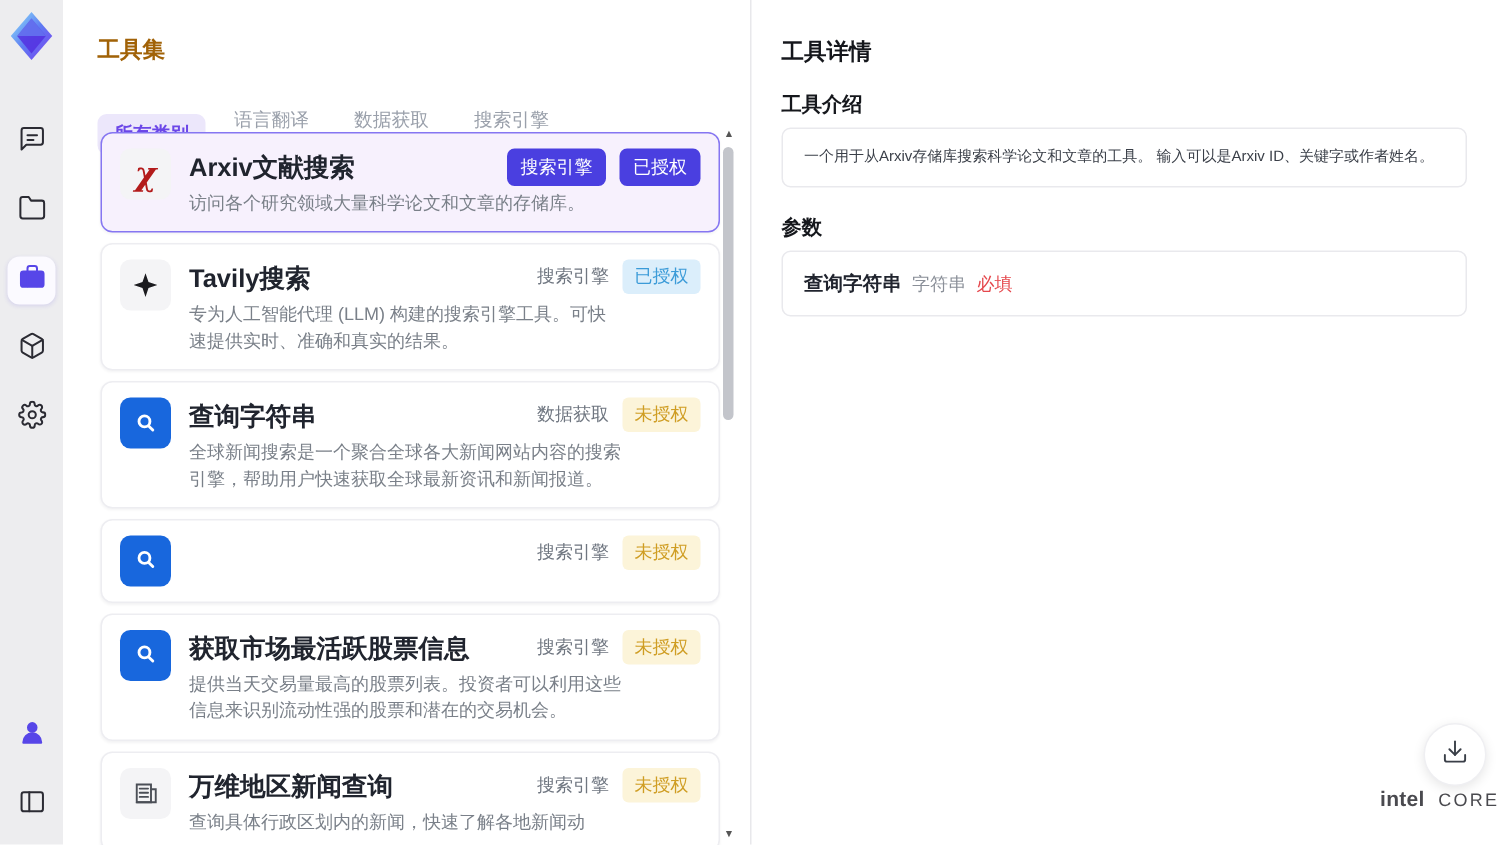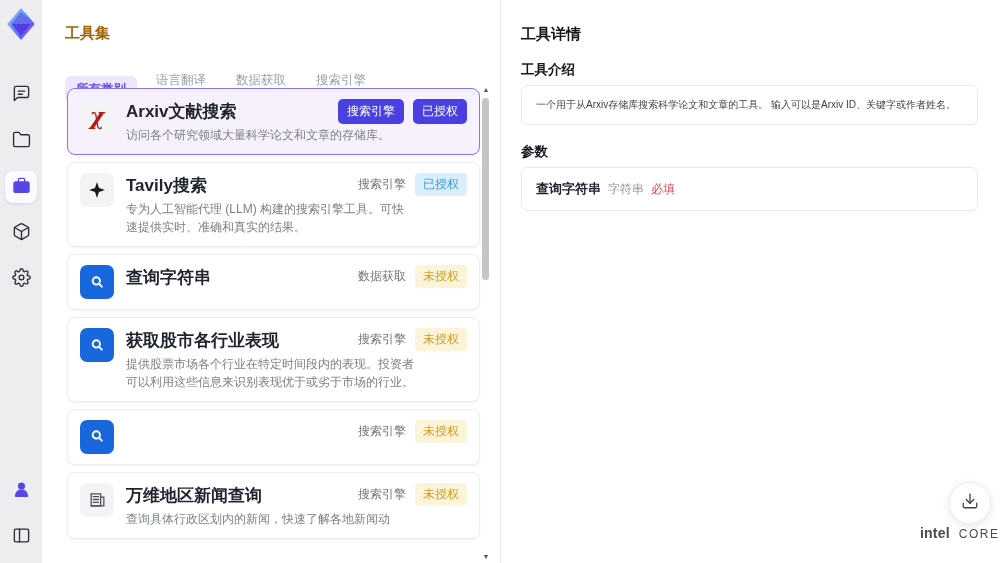--- a/index.html
+++ b/index.html
@@ -204,50 +204,51 @@
 
     <div class="card">
       <div class="tool-icon blue">
         <svg viewBox="0 0 24 24" width="19" height="19" stroke="#fff" stroke-width="2.4" fill="none" stroke-linecap="round">
             <circle cx="10.5" cy="10" r="4.6"></circle>
             <line x1="14" y1="13.8" x2="17.5" y2="17.3"></line>
           </svg>
       </div>
       <div class="tool-body">
         <div class="tool-name">查询字符串</div>
+        <div class="tool-desc">全球新闻搜索是一个聚合全球各大新闻网站内容的搜索引擎，帮助用户快速获取全球最新资讯和新闻报道。</div>
       </div>
       <div class="badges">
         <span class="cat-text">数据获取</span>
         <span class="pill-auth yellow">未授权</span>
       </div>
     </div>
 
     <div class="card">
       <div class="tool-icon blue">
         <svg viewBox="0 0 24 24" width="19" height="19" stroke="#fff" stroke-width="2.4" fill="none" stroke-linecap="round">
             <circle cx="10.5" cy="10" r="4.6"></circle>
             <line x1="14" y1="13.8" x2="17.5" y2="17.3"></line>
           </svg>
       </div>
-      <div class="tool-body">
-        <div class="tool-name">获取股市各行业表现</div>
-        <div class="tool-desc">提供股票市场各个行业在特定时间段内的表现。投资者可以利用这些信息来识别表现优于或劣于市场的行业。</div>
-      </div>
       <div class="badges">
         <span class="cat-text">搜索引擎</span>
         <span class="pill-auth yellow">未授权</span>
       </div>
     </div>
 
     <div class="card">
       <div class="tool-icon blue">
         <svg viewBox="0 0 24 24" width="19" height="19" stroke="#fff" stroke-width="2.4" fill="none" stroke-linecap="round">
             <circle cx="10.5" cy="10" r="4.6"></circle>
             <line x1="14" y1="13.8" x2="17.5" y2="17.3"></line>
           </svg>
+      </div>
+      <div class="tool-body">
+        <div class="tool-name">获取市场最活跃股票信息</div>
+        <div class="tool-desc">提供当天交易量最高的股票列表。投资者可以利用这些信息来识别流动性强的股票和潜在的交易机会。</div>
       </div>
       <div class="badges">
         <span class="cat-text">搜索引擎</span>
         <span class="pill-auth yellow">未授权</span>
       </div>
     </div>
 
     <div class="card">
       <div class="tool-icon">
         <svg viewBox="0 0 24 24" width="19" height="19" stroke="#4b4f57" stroke-width="1.6" fill="none" stroke-linecap="round">

